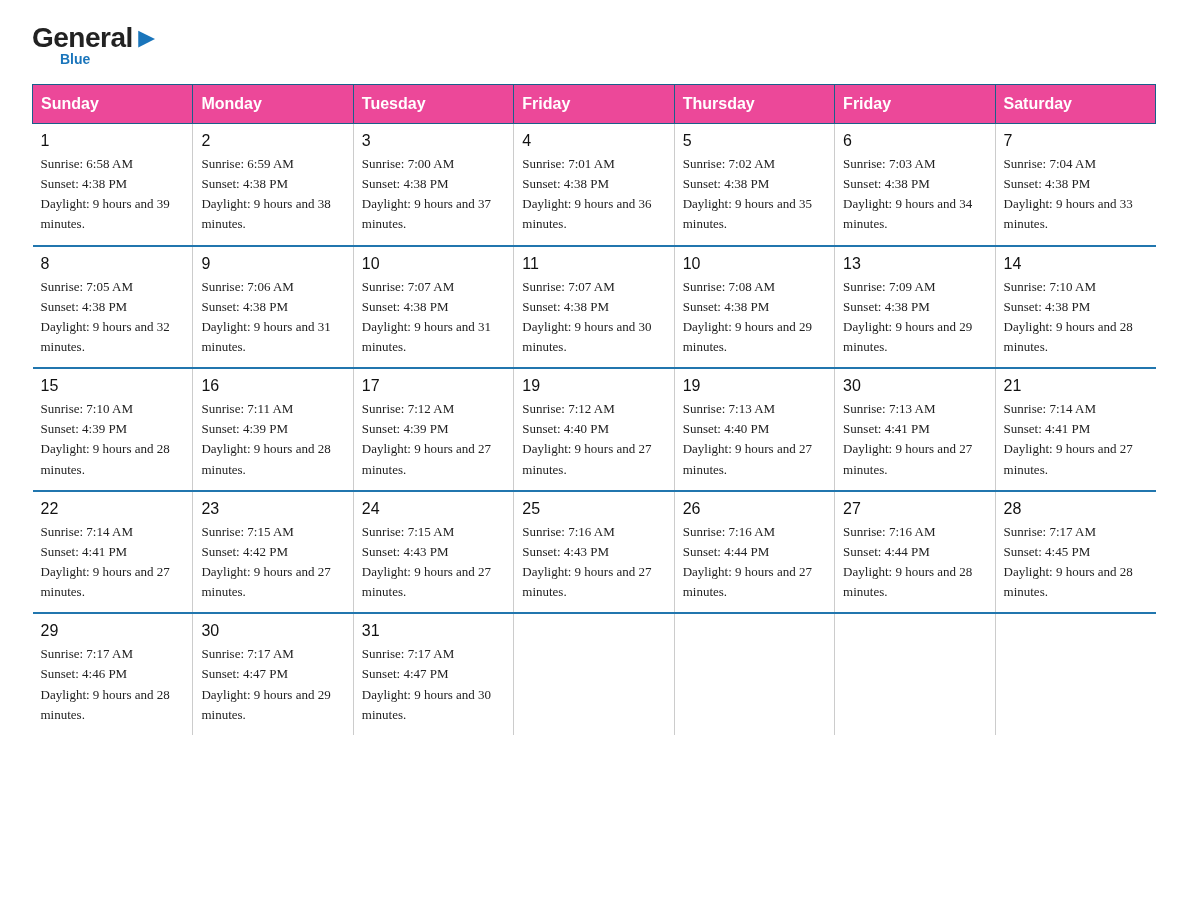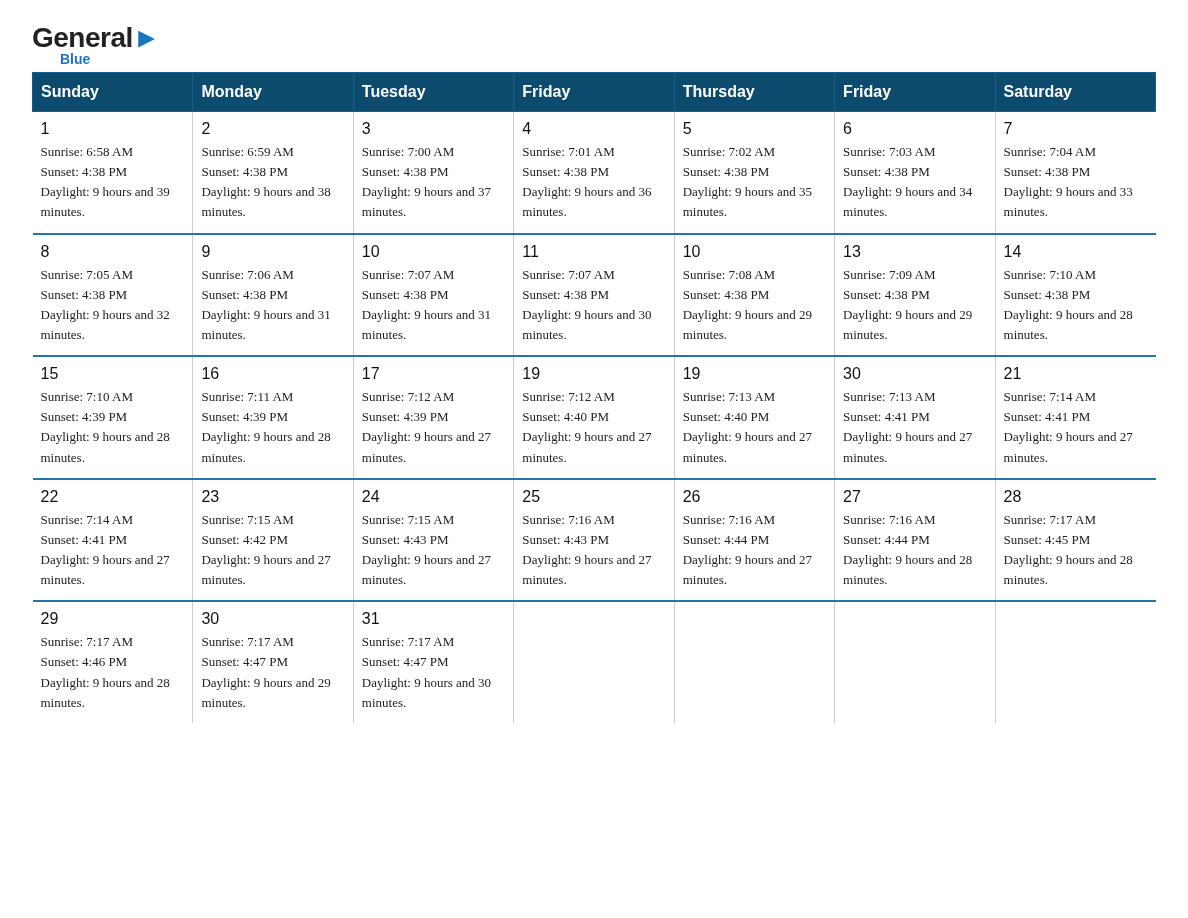--- a/index.html
+++ b/index.html
@@ -6,21 +6,21 @@
     body {
       font-family: Arial, sans-serif;
       background: #fff;
       padding: 24px 32px;
       color: #222;
     }
     .header {
       display: flex;
       align-items: center;
       justify-content: space-between;
-      margin-bottom: 6px;
+      margin-bottom: 18px;
     }
     .logo {
       display: flex;
       flex-direction: column;
       align-items: flex-start;
       line-height: 1;
     }
     .logo-general {
       font-size: 28px;
       font-weight: bold;
@@ -49,21 +49,21 @@
       font-size: 20px;
       color: #333;
       margin-top: 4px;
     }
     table {
       width: 100%;
       border-collapse: collapse;
       table-layout: fixed;
     }
     thead tr th {
-      background: #0c4a6e;
+      background: #ec4899;
       color: #fff;
       font-size: 16px;
       font-weight: bold;
       padding: 10px 8px;
       text-align: left;
       border: 1px solid #1a5f8a;
     }
     tbody tr {
       border-bottom: 2px solid #2176ae;
     }

